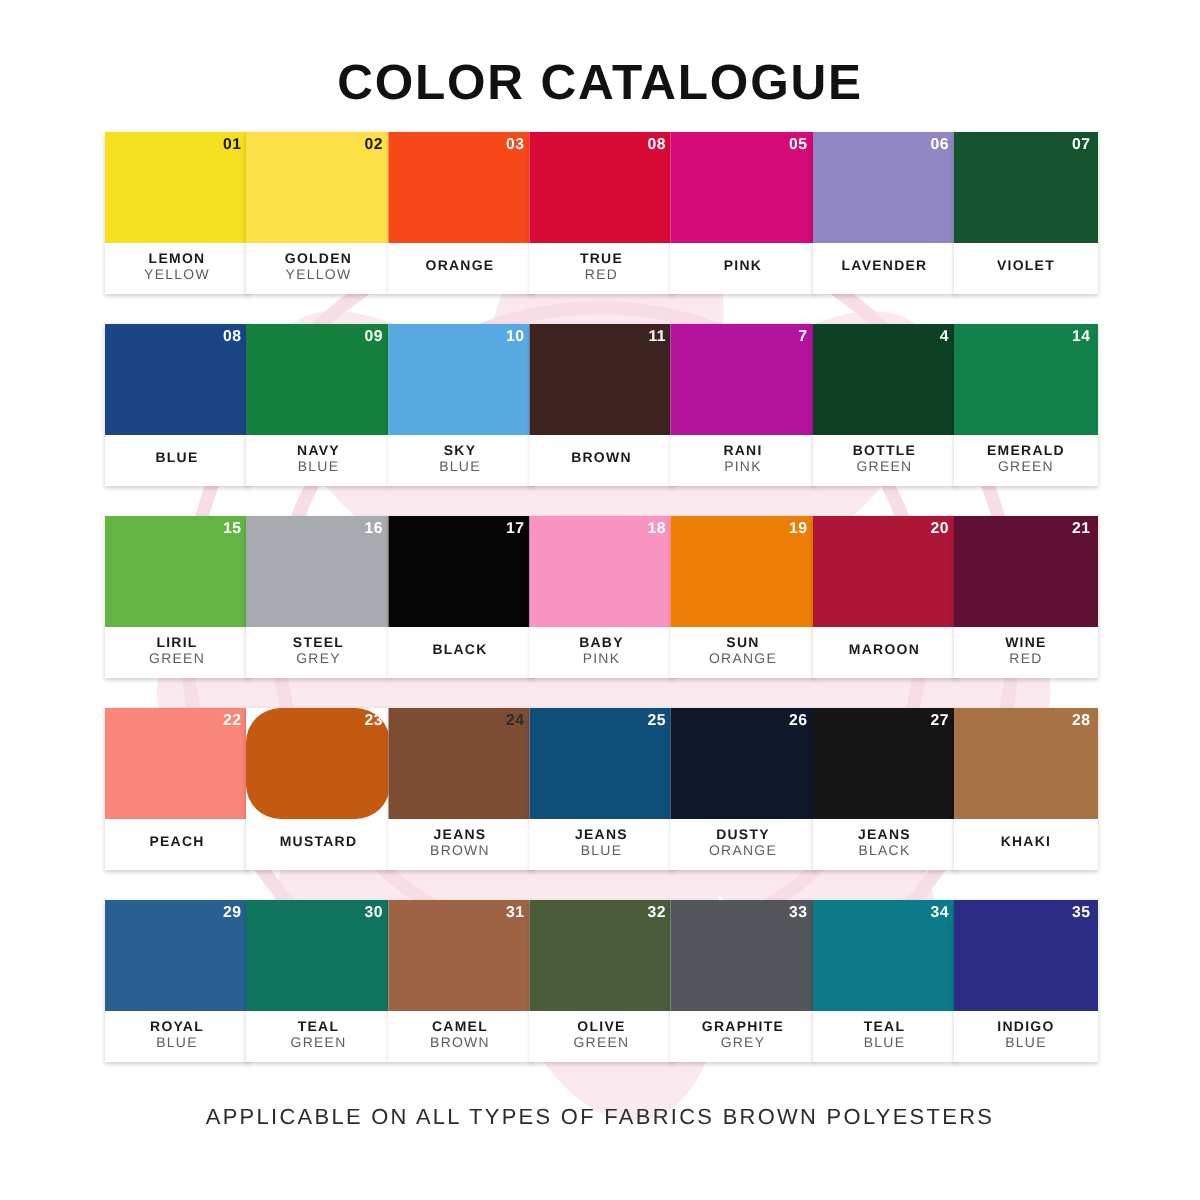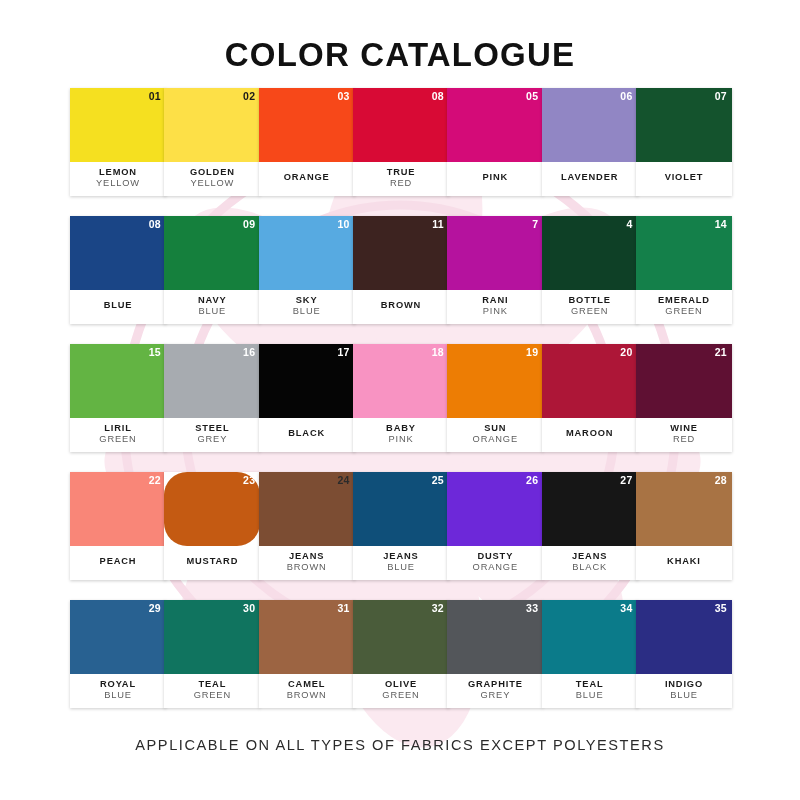--- a/index.html
+++ b/index.html
@@ -368,21 +368,21 @@
       <div class="card">
         <div class="swatch" style="background: rgb(15, 79, 121);">
           <div class="swatch-num" style="color: rgb(255, 255, 255);">25</div>
         </div>
         <div class="label">
           <div class="l1">JEANS</div>
           <div class="l2">BLUE</div>
         </div>
       </div>
       <div class="card">
-        <div class="swatch" style="background: #6d28d9;">
+        <div class="swatch" style="background: #0f172a;">
           <div class="swatch-num" style="color: rgb(255, 255, 255);">26</div>
         </div>
         <div class="label">
           <div class="l1">DUSTY</div>
           <div class="l2">ORANGE</div>
         </div>
       </div>
       <div class="card">
         <div class="swatch" style="background: rgb(22, 22, 22);">
           <div class="swatch-num" style="color: rgb(255, 255, 255);">27</div>
@@ -458,15 +458,15 @@
         <div class="swatch" style="background: rgb(43, 45, 132); text-decoration: underline;">
           <div class="swatch-num" style="color: rgb(255, 255, 255);">35</div>
         </div>
         <div class="label">
           <div class="l1">INDIGO</div>
           <div class="l2">BLUE</div>
         </div>
       </div>
     </div>
 
-  <div id="footer">APPLICABLE ON ALL TYPES OF FABRICS EXCEPT POLYESTERS</div>
+  <div id="footer">APPLICABLE ON ALL TYPES OF FABRICS BROWN POLYESTERS</div>
 
 </div>
 
 </body></html>

